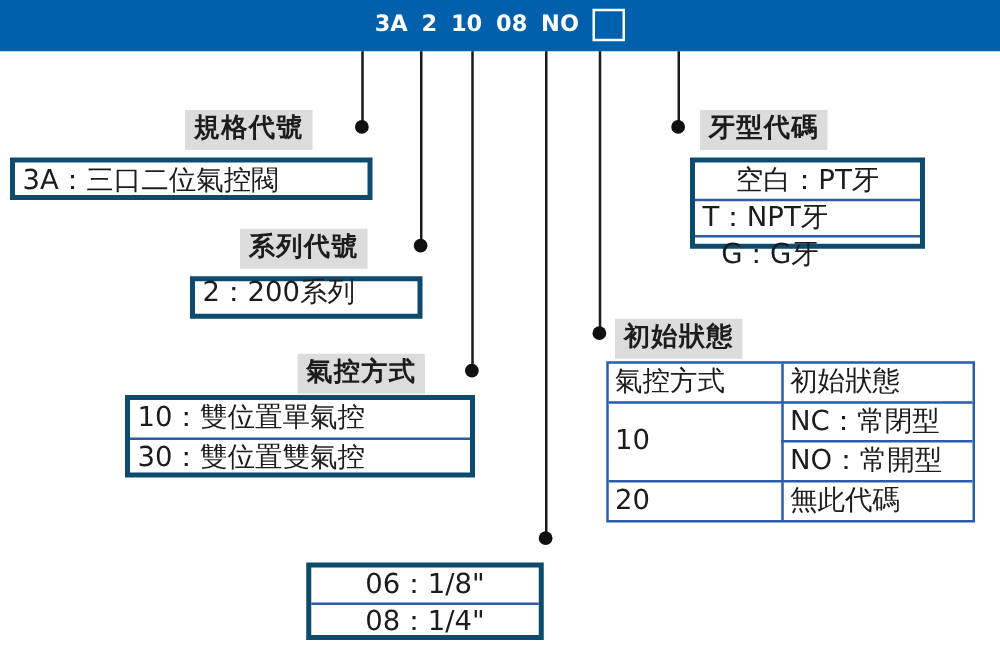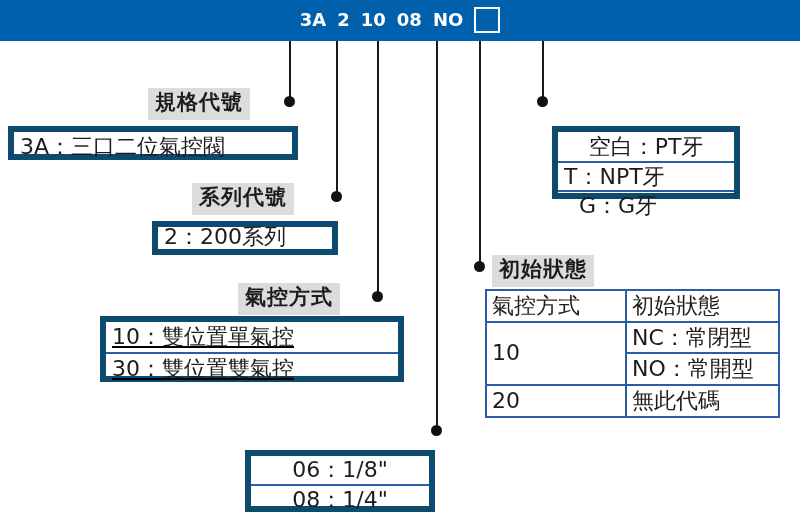--- a/index.html
+++ b/index.html
@@ -75,21 +75,21 @@
     line-height: 28px;
     height: 32px;
     padding: 0 7px;
     white-space: nowrap;
     letter-spacing: 1px;
   }
 
   
   .box {
     position: absolute;
-    border: 6px solid #0c4a6e;
+    border: 4px solid #0c4a6e;
     background: #ffffff;
     box-sizing: border-box;
   }
   .box .row {
     border-bottom: 2px solid #2a5caa;
     color: #1c1c1c;
     font-size: 22px;
     line-height: 1;
     white-space: nowrap;
     display: flex;
@@ -178,30 +178,31 @@
   <div class="box" style="left:8px; top:126px; width:290px; height:34px;">
     <div class="row pad-l" style="height:30px;">3A：三口二位氣控閥</div>
   </div>
 
   <div class="tab" style="left:192px; top:183px;">系列代號</div>
   <div class="box" style="left:152px; top:221px; width:186px; height:34px;">
     <div class="row pad-l" style="height:20px;">2：200系列</div>
   </div>
 
   <div class="tab" style="left:238px; top:283px;">氣控方式</div>
-  <div class="box" style="left:100px; top:316px; width:304px; height:66px;text-decoration:underline;">
+  <div class="box" style="left:100px; top:316px; width:280px; height:66px;">
     <div class="row pad-l" style="height:32px;">10：雙位置單氣控</div>
     <div class="row pad-l" style="height:30px;">30：雙位置雙氣控</div>
   </div>
 
   <div class="box" style="left:245px; top:450px; width:190px; height:62px;">
     <div class="row center" style="height:30px;">06：1/8"</div>
     <div class="row center" style="height:28px;">08：1/4"</div>
   </div>
 
+  <div class="tab" style="left:560px; top:88px;">牙型代碼</div>
   <div class="box" style="left:552px; top:126px; width:188px; height:73px;">
     <div class="row center" style="height:31px;">空白：PT牙</div>
     <div class="row pad-l" style="height:29px;">T：NPT牙</div>
     <div class="row pad-l" style="height:27px;padding-left:21px;">G：G牙</div>
   </div>
 
   <div class="tab" style="left:492px; top:255px;">初始狀態</div>
   <div class="stable" style="left:485px; top:289px; width:295px; height:129px;">
     <table>
       <tbody>

